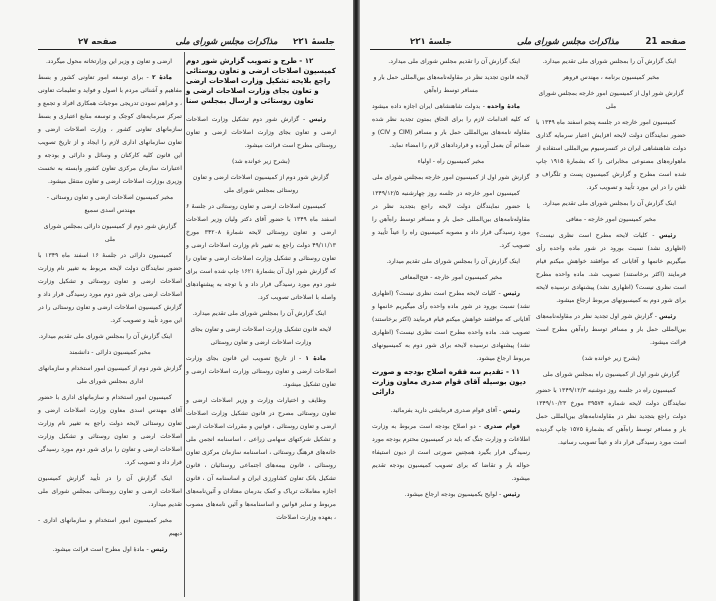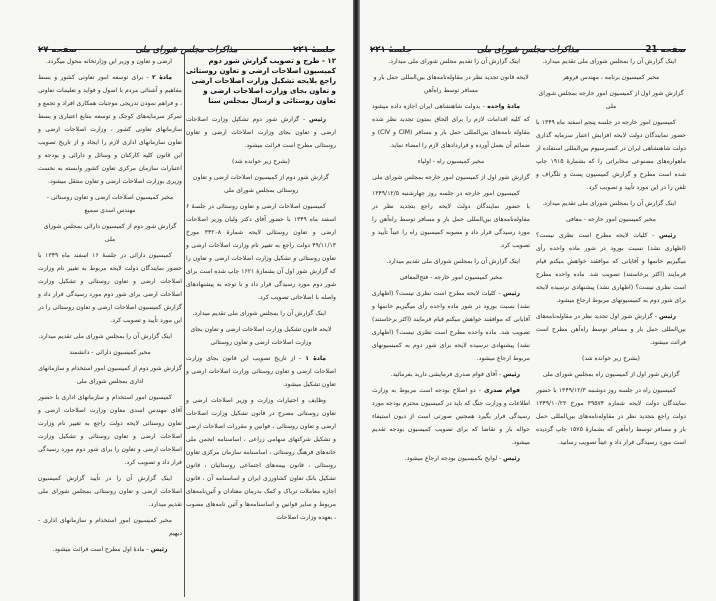--- a/index.html
+++ b/index.html
@@ -20,40 +20,40 @@
     position:absolute; left:353px; top:0; width:7px; height:601px;
     background:linear-gradient(to right,#6a6a6a,#1a1a1a 40%,#2a2a2a 60%,#9a9a9a);
   }
   .header {
     position:absolute; top:36px; height:13px;
     border-bottom:1.6px solid #222;
     direction:rtl; font-size:8.5px; font-weight:bold;
   }
   .page.left .header { left:38px; width:297px; }
   .page.right .header { left:10px; width:316px; }
-  .header span { position:absolute; top:8px; white-space:nowrap; }
+  .header span { position:absolute; top:0; white-space:nowrap;margin-left:40px; }
   .h-start { right:0; }
   .h-mid { left:50%; transform:translateX(-50%);font-style:italic; }
   .h-end { left:0; }
 
   .col {
     position:absolute; top:54px; direction:rtl; text-align:justify;
     font-size:6.1px; line-height:13px; color:#2a2a2a;
   }
   .page.left .col.c1 { left:186px; width:150px; }
   .page.left .col.c2 { left:38px; width:144px; }
   .page.left .vrule { position:absolute; left:184px; top:52px; width:0.8px; height:545px; background:#555; }
   .page.right .col.c1 { left:176px; width:150px; }
   .page.right .col.c2 { left:12px; width:158px; }
 
   .p { margin:0 0 3px 0; text-indent:10px; }
   .p.center { text-align:center; text-indent:0; }
   .p.sign { text-align:center; text-indent:0; }
   .title {
-    text-align:right; font-weight:bold; font-size:7.1px; line-height:10px;
+    text-align:left; font-weight:bold; font-size:7.1px; line-height:10px;
     margin:2px 0 6px 0; color:#111;
   }
   .spk { font-weight:bold; color:#111; }
 </style>
 </head>
 <body>
 
 <div class="spread">
 
   <div class="page left">
@@ -114,19 +114,20 @@
     <div class="col c2">
         <p class="p">اینک گزارش آن را تقدیم مجلس شورای ملی میدارد.</p>
         <p class="p center">لایحه قانون تجدید نظر در مقاوله‌نامه‌های بین‌المللی حمل بار و مسافر توسط راه‌آهن</p>
         <p class="p"><span class="spk">مادهٔ واحده</span><span> - بدولت شاهنشاهی ایران اجازه داده میشود که کلیه اقدامات لازم را برای الحاق بمتون تجدید نظر شده مقاوله نامه‌های بین‌المللی حمل بار و مسافر (CIM و CIV) و ضمائم آن بعمل آورده و قراردادهای لازم را امضاء نماید.</span></p>
         <p class="p sign">مخبر کمیسیون راه - اولیاء</p>
         <p class="p center">گزارش شور اول از کمیسیون امور خارجه بمجلس شورای ملی</p>
         <p class="p">کمیسیون امور خارجه در جلسه روز چهارشنبه ۱۳۴۹/۱۲/۵ با حضور نمایندگان دولت لایحه راجع بتجدید نظر در مقاوله‌نامه‌های بین‌المللی حمل بار و مسافر توسط راه‌آهن را مورد رسیدگی قرار داد و مصوبه کمیسیون راه را عیناً تأیید و تصویب کرد.</p>
         <p class="p">اینک گزارش آن را بمجلس شورای ملی تقدیم میدارد.</p>
         <p class="p sign">مخبر کمیسیون امور خارجه - فتح‌المعافی</p>
         <p class="p"><span class="spk">رئیس</span><span> - کلیات لایحه مطرح است نظری نیست؟ (اظهاری نشد) نسبت بورود در شور ماده واحده رأی میگیریم خانمها و آقایانی که موافقند خواهش میکنم قیام فرمایند (اکثر برخاستند) تصویب شد. ماده واحده مطرح است نظری نیست؟ (اظهاری نشد) پیشنهادی نرسیده لایحه برای شور دوم به کمیسیونهای مربوط ارجاع میشود.</span></p>
+        <div class="title">۱۱ - تقدیم سه فقره اصلاح بودجه و صورت دیون بوسیله آقای قوام صدری معاون وزارت دارائی</div>
         <p class="p"><span class="spk">رئیس</span><span> - آقای قوام صدری فرمایشی دارید بفرمائید.</span></p>
         <p class="p"><span class="spk">قوام صدری</span><span> - دو اصلاح بودجه است مربوط به وزارت اطلاعات و وزارت جنگ که باید در کمیسیون محترم بودجه مورد رسیدگی قرار بگیرد همچنین صورتی است از دیون استیفاء حواله بار و تقاضا که برای تصویب کمیسیون بودجه تقدیم میشود.</span></p>
         <p class="p"><span class="spk">رئیس</span><span> - لوایح بکمیسیون بودجه ارجاع میشود.</span></p>
       </div>
   </div>
 
 </div>
 
 </body></html>

